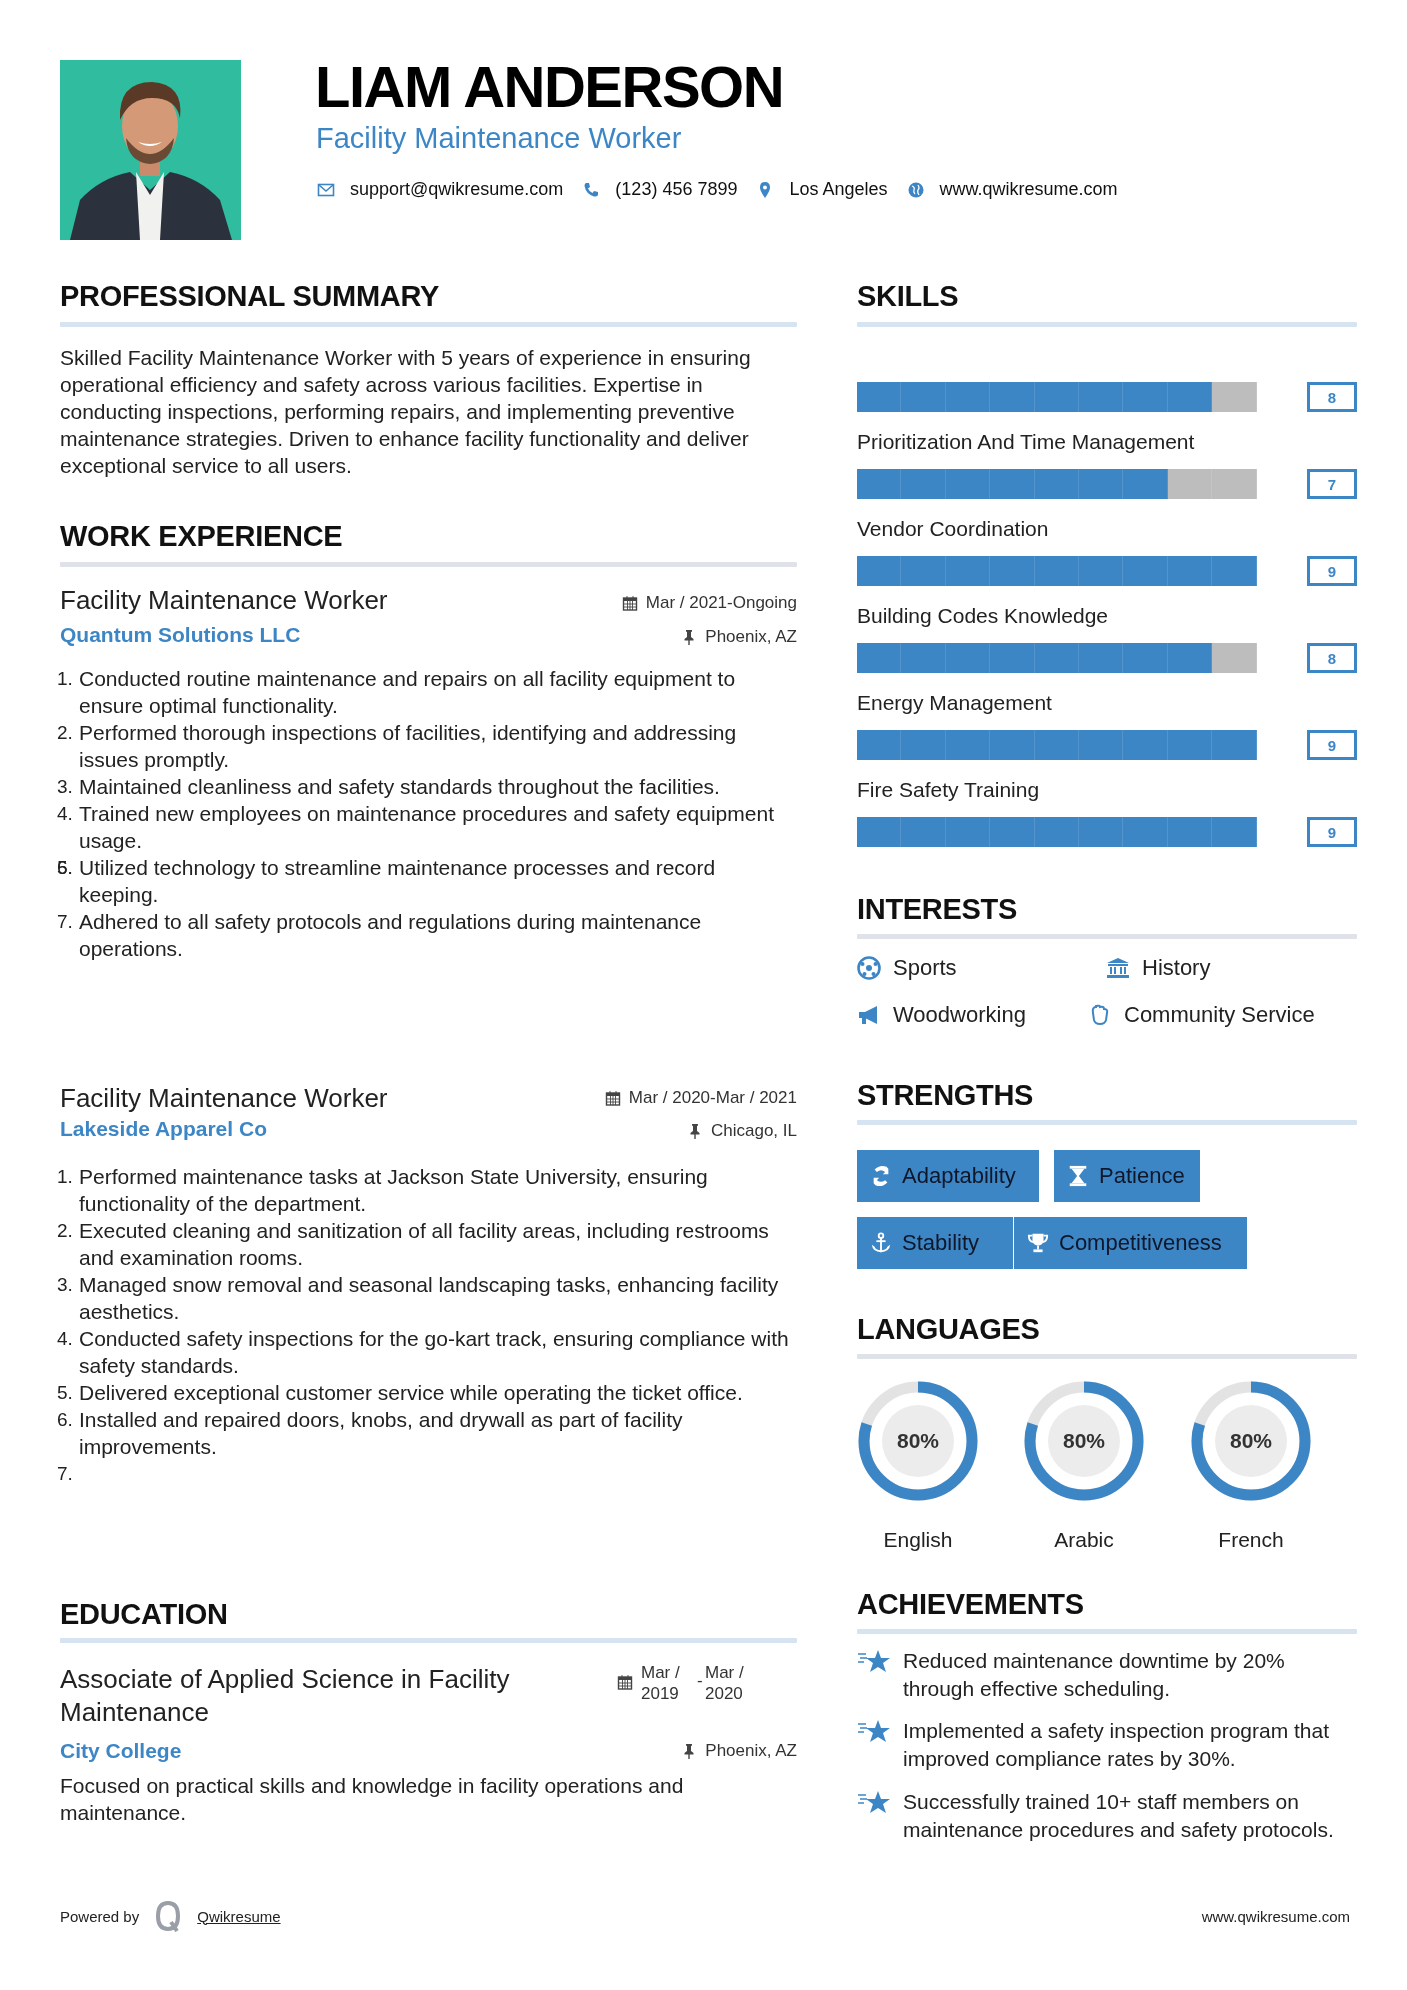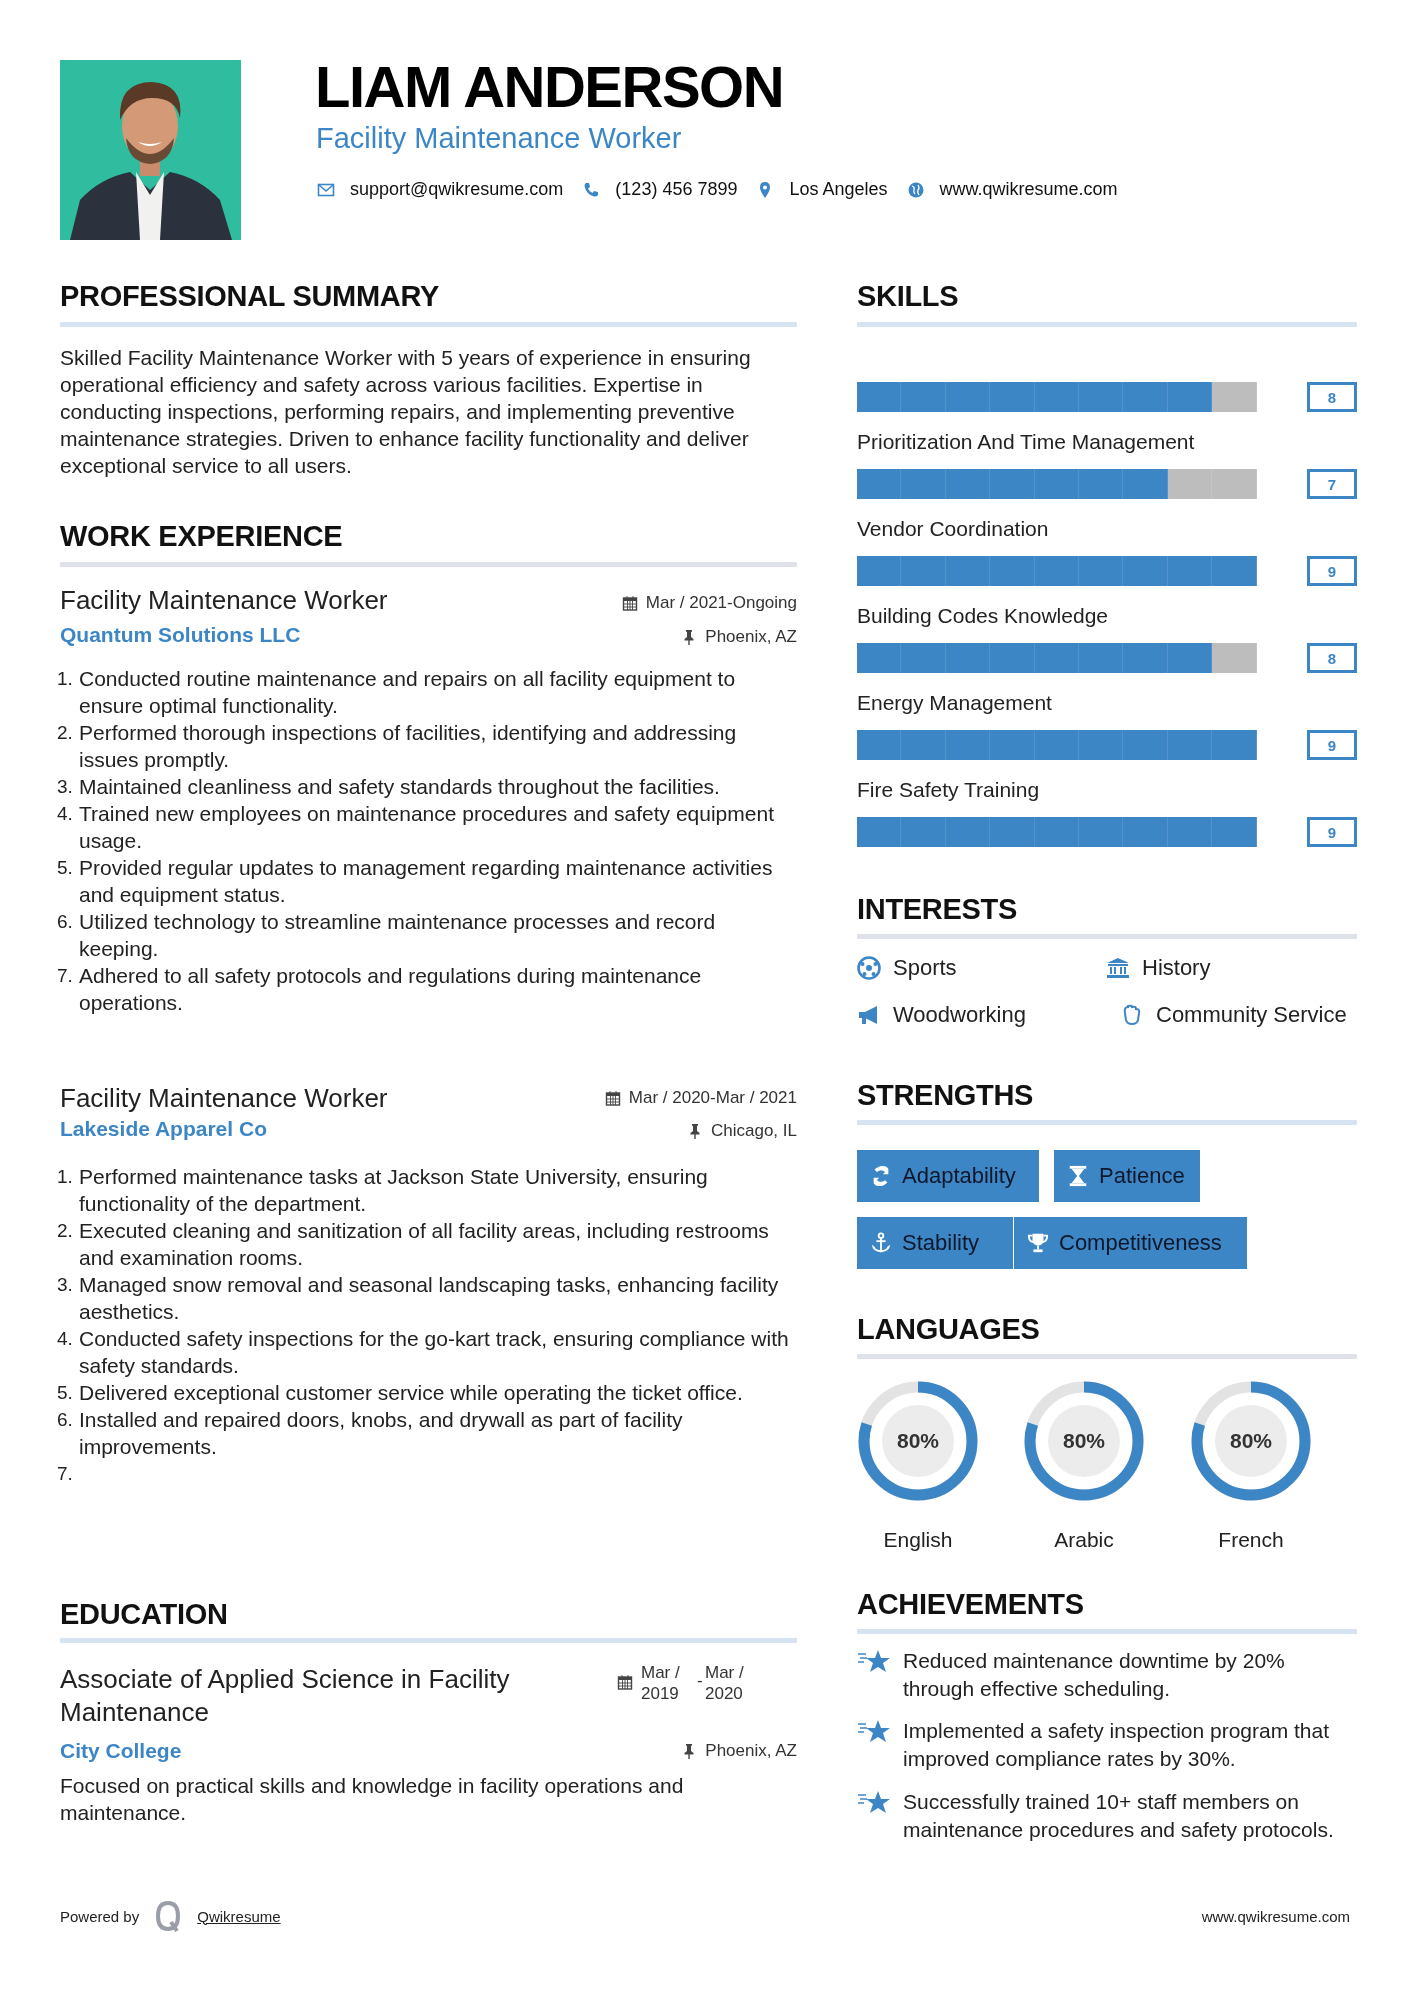--- a/index.html
+++ b/index.html
@@ -138,21 +138,21 @@
   <svg viewBox="0 0 16 16">
       <path d="M5 1h6v1.5l-1 .5v5l2.5 2v1.5H8.7V16H7.3v-4.5H3.5V10L6 8V3l-1-.5z"></path>
     </svg>
   <span>Phoenix, AZ</span>
 </div>
 <ol class="bullets" style="top:665px;">
   <li><span class="num">1.</span><span>Conducted routine maintenance and repairs on all facility equipment to ensure optimal functionality.</span></li>
   <li><span class="num">2.</span><span>Performed thorough inspections of facilities, identifying and addressing issues promptly.</span></li>
   <li><span class="num">3.</span><span>Maintained cleanliness and safety standards throughout the facilities.</span></li>
   <li><span class="num">4.</span><span>Trained new employees on maintenance procedures and safety equipment usage.</span></li>
-  <li><span class="num">5.</span><span>Provided regular updates to management regarding maintenance activities and equipment status.</span></li>
+  <li><span class="num">5.</span></li>
   <li><span class="num">6.</span><span>Utilized technology to streamline maintenance processes and record keeping.</span></li>
   <li><span class="num">7.</span><span>Adhered to all safety protocols and regulations during maintenance operations.</span></li>
 </ol>
 
 <div class="job-title" style="left:60px; top:1085px;">Facility Maintenance Worker</div>
 <div class="meta" style="top:1089px;">
   <svg viewBox="0 0 16 16">
       <rect x="1.5" y="3" width="13" height="12" fill="none" stroke="#444" stroke-width="1.4"></rect>
       <rect x="1.5" y="3" width="13" height="3" fill="#444"></rect>
       <path d="M5 1v4M11 1v4M1.5 9h13M1.5 12h13M5.5 6v9M8 6v9M10.5 6v9" stroke="#444" stroke-width="0.9"></path>
@@ -312,21 +312,21 @@
     </svg>
   <span>History</span>
 </div>
 <div class="interest" style="left:857px; top:1003px;">
   <svg viewBox="0 0 24 24">
       <path d="M2 9 L8 9 L20 3 L20 21 L8 15 L2 15Z"></path>
       <rect x="5" y="15" width="4" height="6"></rect>
     </svg>
   <span>Woodworking</span>
 </div>
-<div class="interest" style="left:1120px; top:1003px;text-align:right;">
+<div class="interest" style="left:1088px; top:1003px;text-align:right;">
   <svg viewBox="0 0 24 24">
       <path d="M5 10 Q4 4 8 4 L8 3 Q12 2 12 4 Q16 3 16 6 Q20 6 19 10 L18 17 Q17 21 12 21 Q7 21 6 17Z" fill="none" stroke="#3d86c6" stroke-width="2"></path>
     </svg>
   <span>Community Service</span>
 </div>
 
 <div class="sec-title right" style="top:1081px;">STRENGTHS</div>
 <div class="rule right" style="top:1120px;"></div>
 <div class="chip" style="left:857px; top:1150px; width:182px;">
   <svg viewBox="0 0 24 24">

